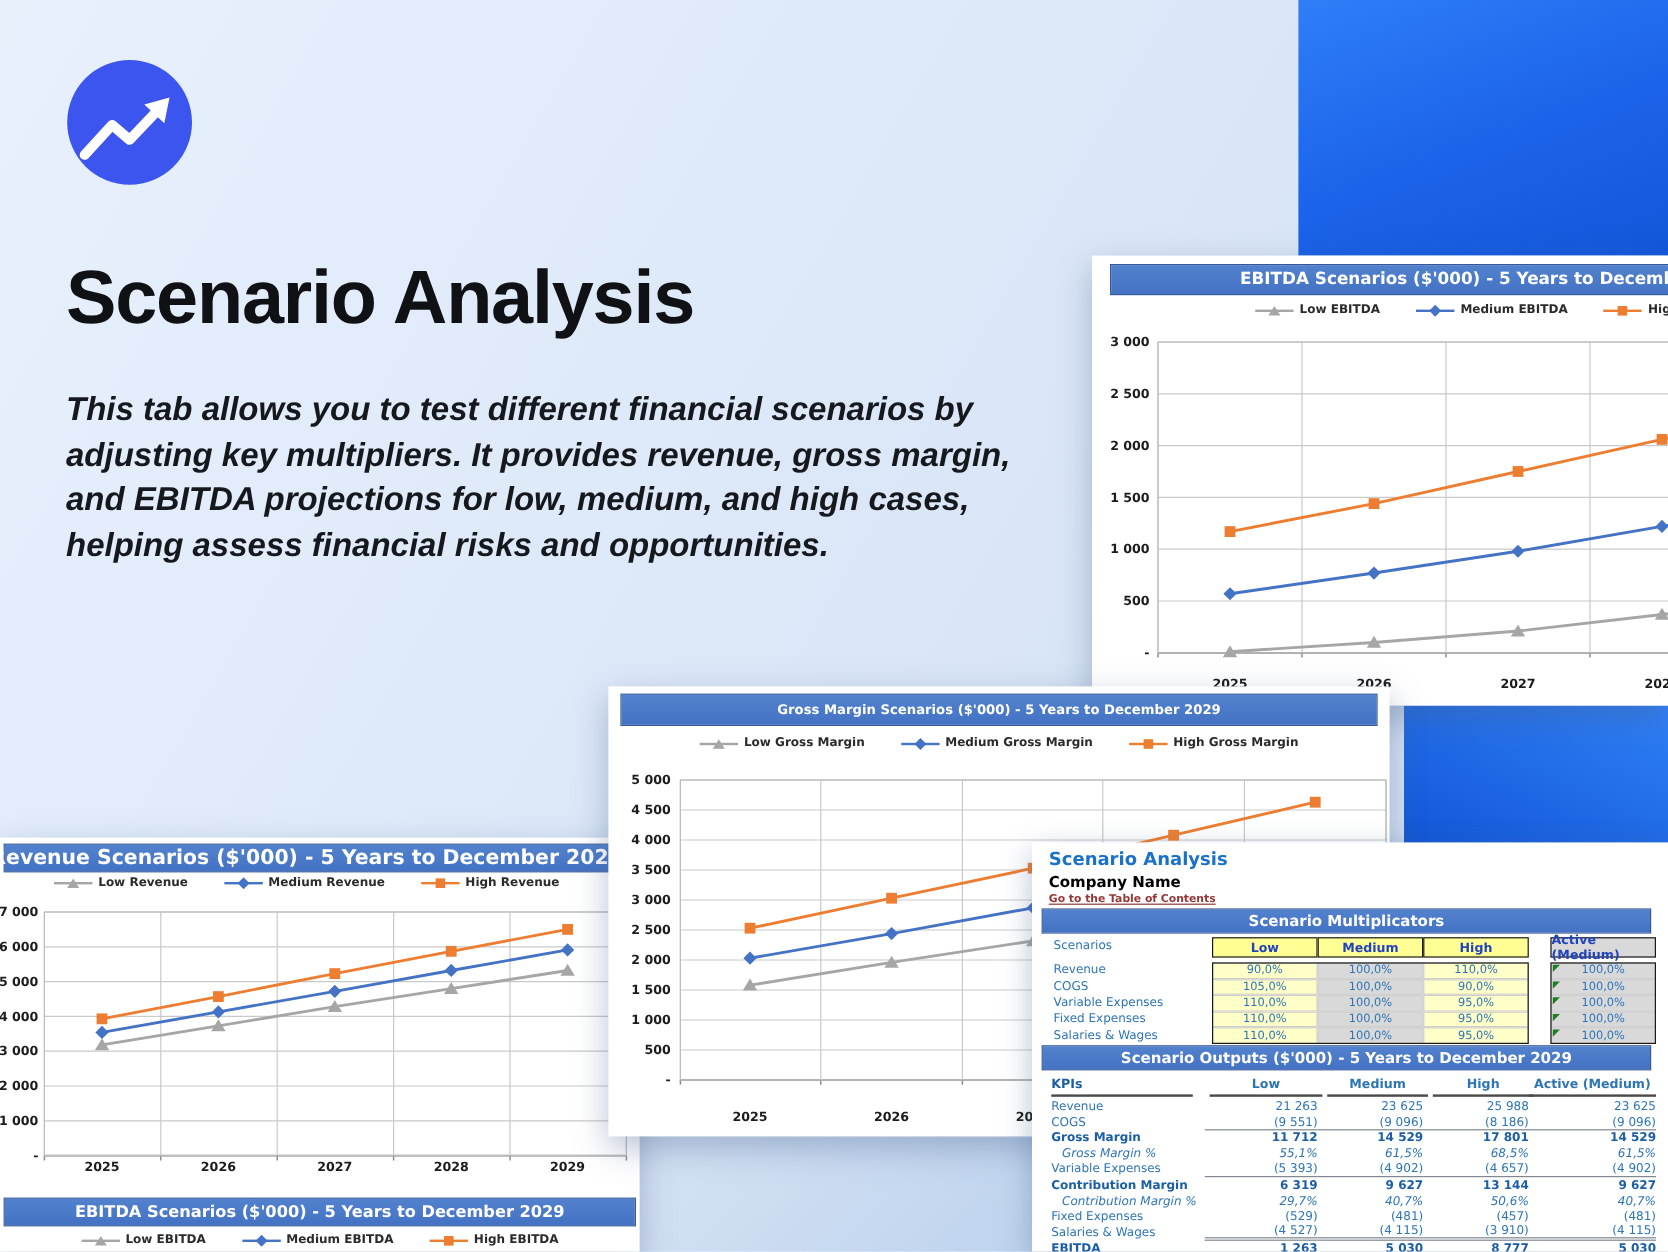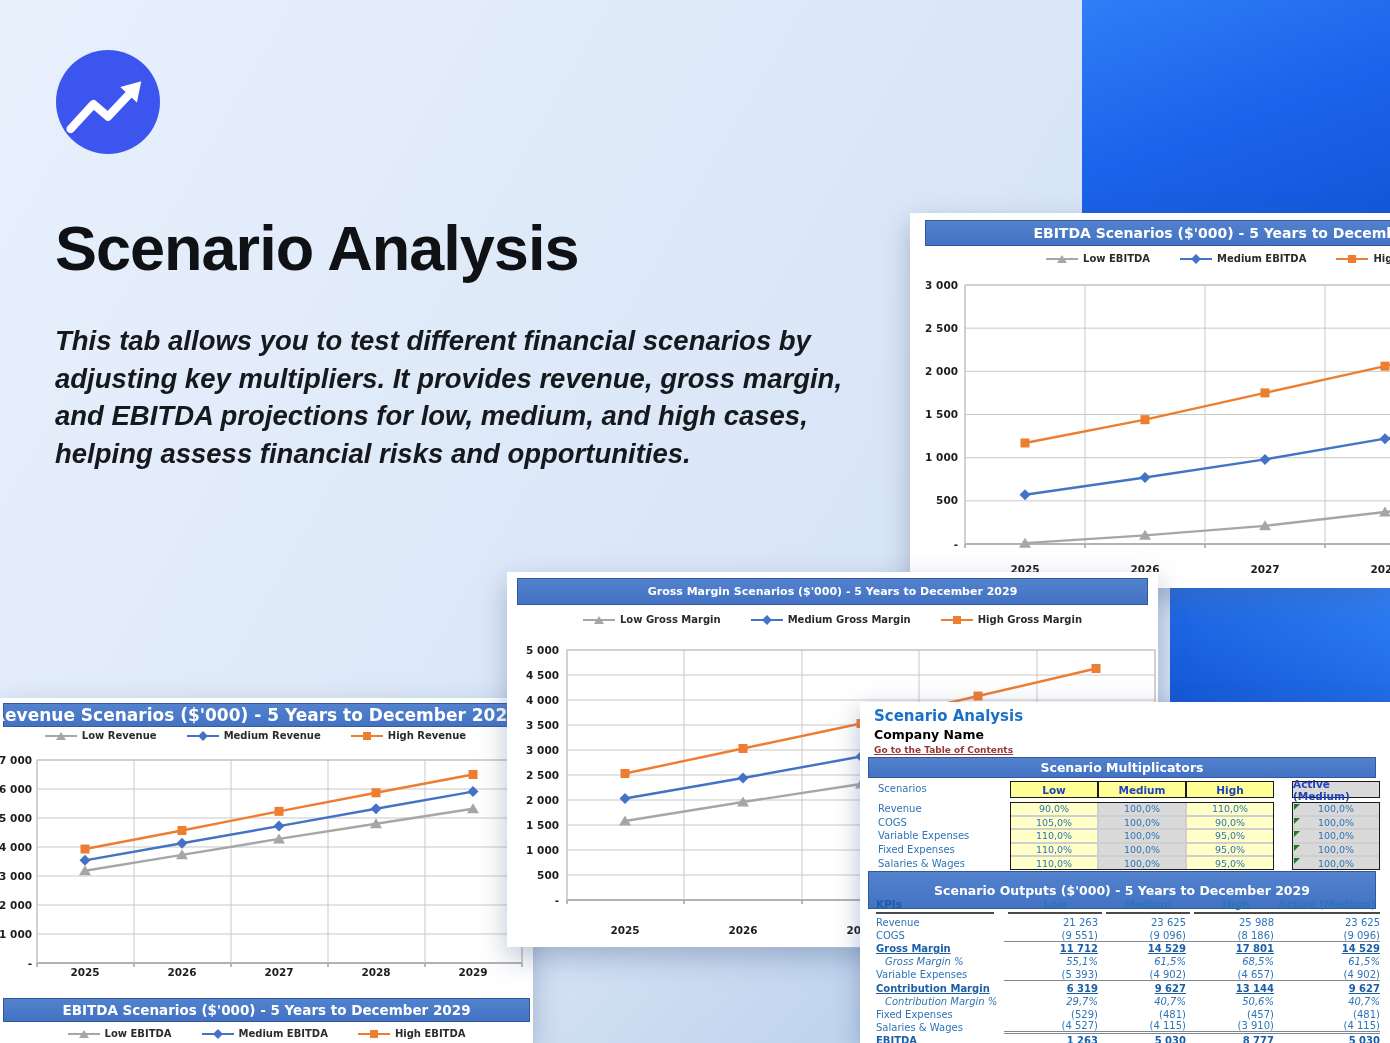--- a/index.html
+++ b/index.html
@@ -62,42 +62,42 @@
 
   
   #sheet{left:860px;top:702px;width:530px;height:341px;background:#fff;z-index:5;position:absolute;
     box-shadow:0 8px 24px rgba(70,95,140,.4);font-family:"DejaVu Sans",sans-serif;overflow:hidden;}
   #sheet-title{position:absolute;left:14px;top:5px;font-size:15px;font-weight:700;color:#1a72c8;}
   #sheet-company{position:absolute;left:14px;top:25px;font-size:12.5px;font-weight:700;color:#000;}
   #sheet-link{position:absolute;left:14px;top:43px;font-size:9px;font-weight:700;color:#953735;text-decoration:underline;cursor:pointer;}
   .shbar{position:absolute;background:linear-gradient(#5282cd,#4472c4);border:1px solid #33589c;color:#fff;
     font-weight:700;font-size:12.5px;display:flex;align-items:center;justify-content:center;box-sizing:border-box;}
   #mult-bar{left:8px;top:55px;width:508px;height:21px;}
-  #out-bar{left:8px;top:169px;width:508px;height:38px;}
+  #out-bar{left:8px;top:169px;width:508px;height:21px;}
 
   .m-scen-label{position:absolute;left:18px;top:81px;font-size:10px;color:#2e75b6;}
   .m-head{position:absolute;top:79px;height:17px;box-sizing:border-box;border:1.6px solid #1a1a1a;
     font-size:10.5px;font-weight:700;color:#2244bb;display:flex;align-items:center;justify-content:center;}
   .m-label{position:absolute;left:18px;height:13.6px;font-size:10px;color:#2e75b6;display:flex;align-items:center;}
   .m-cell{position:absolute;width:88px;height:13.6px;font-size:9.5px;color:#2e75b6;
     display:flex;align-items:center;justify-content:center;box-sizing:border-box;border:0.5px solid #cfcfcf;}
   .bg-yellow-h{background:#ffff96;}
   .bg-yellow{background:#ffffc8;}
   .bg-gray{background:#d9d9d9;}
   .m-block-border{position:absolute;border:1.6px solid #1a1a1a;pointer-events:none;box-sizing:border-box;}
   .tri{position:absolute;left:1px;top:1px;width:0;height:0;border-top:6px solid #1e7e1e;border-right:6px solid transparent;}
 
   .o-headrow{position:absolute;left:16px;top:196px;width:504px;height:16px;}
   .o-h{position:absolute;font-size:10.5px;font-weight:700;color:#2e75b6;text-align:center;border-bottom:2px solid #4a4a4a;height:14px;}
   .o-kpi{position:absolute;left:0;width:118px;font-size:10.5px;font-weight:700;color:#1b5ea6;border-bottom:2px solid #4a4a4a;height:14px;}
   .orow{position:absolute;left:16px;width:504px;height:13px;display:flex;align-items:center;font-size:10px;color:#2e75b6;}
   .o-label{width:128px;flex:none;}
   .o-v{flex:none;text-align:right;}
   .o-v.c0{width:94px;} .o-v.c1{width:88px;} .o-v.c2{width:88px;} .o-v.c3{width:106px;margin-left:auto;}
-  .orow.bold{font-weight:700;color:#1b5ea6;text-decoration:underline;}
+  .orow.bold{font-weight:700;color:#1b5ea6;}
   .orow.italic{font-style:italic;}
   .orow.italic .o-label{padding-left:9px;box-sizing:border-box;}
   .o-v.rule{border-bottom:1.2px solid #7f8790;}
   .o-v.rule2{border-bottom:3px double #7f8790;}
 </style>
 </head>
 <body>
 
 <div id="blue-rect-top" class="abs blue-rect"></div>
 <div id="blue-rect-mid" class="abs blue-rect"></div>

